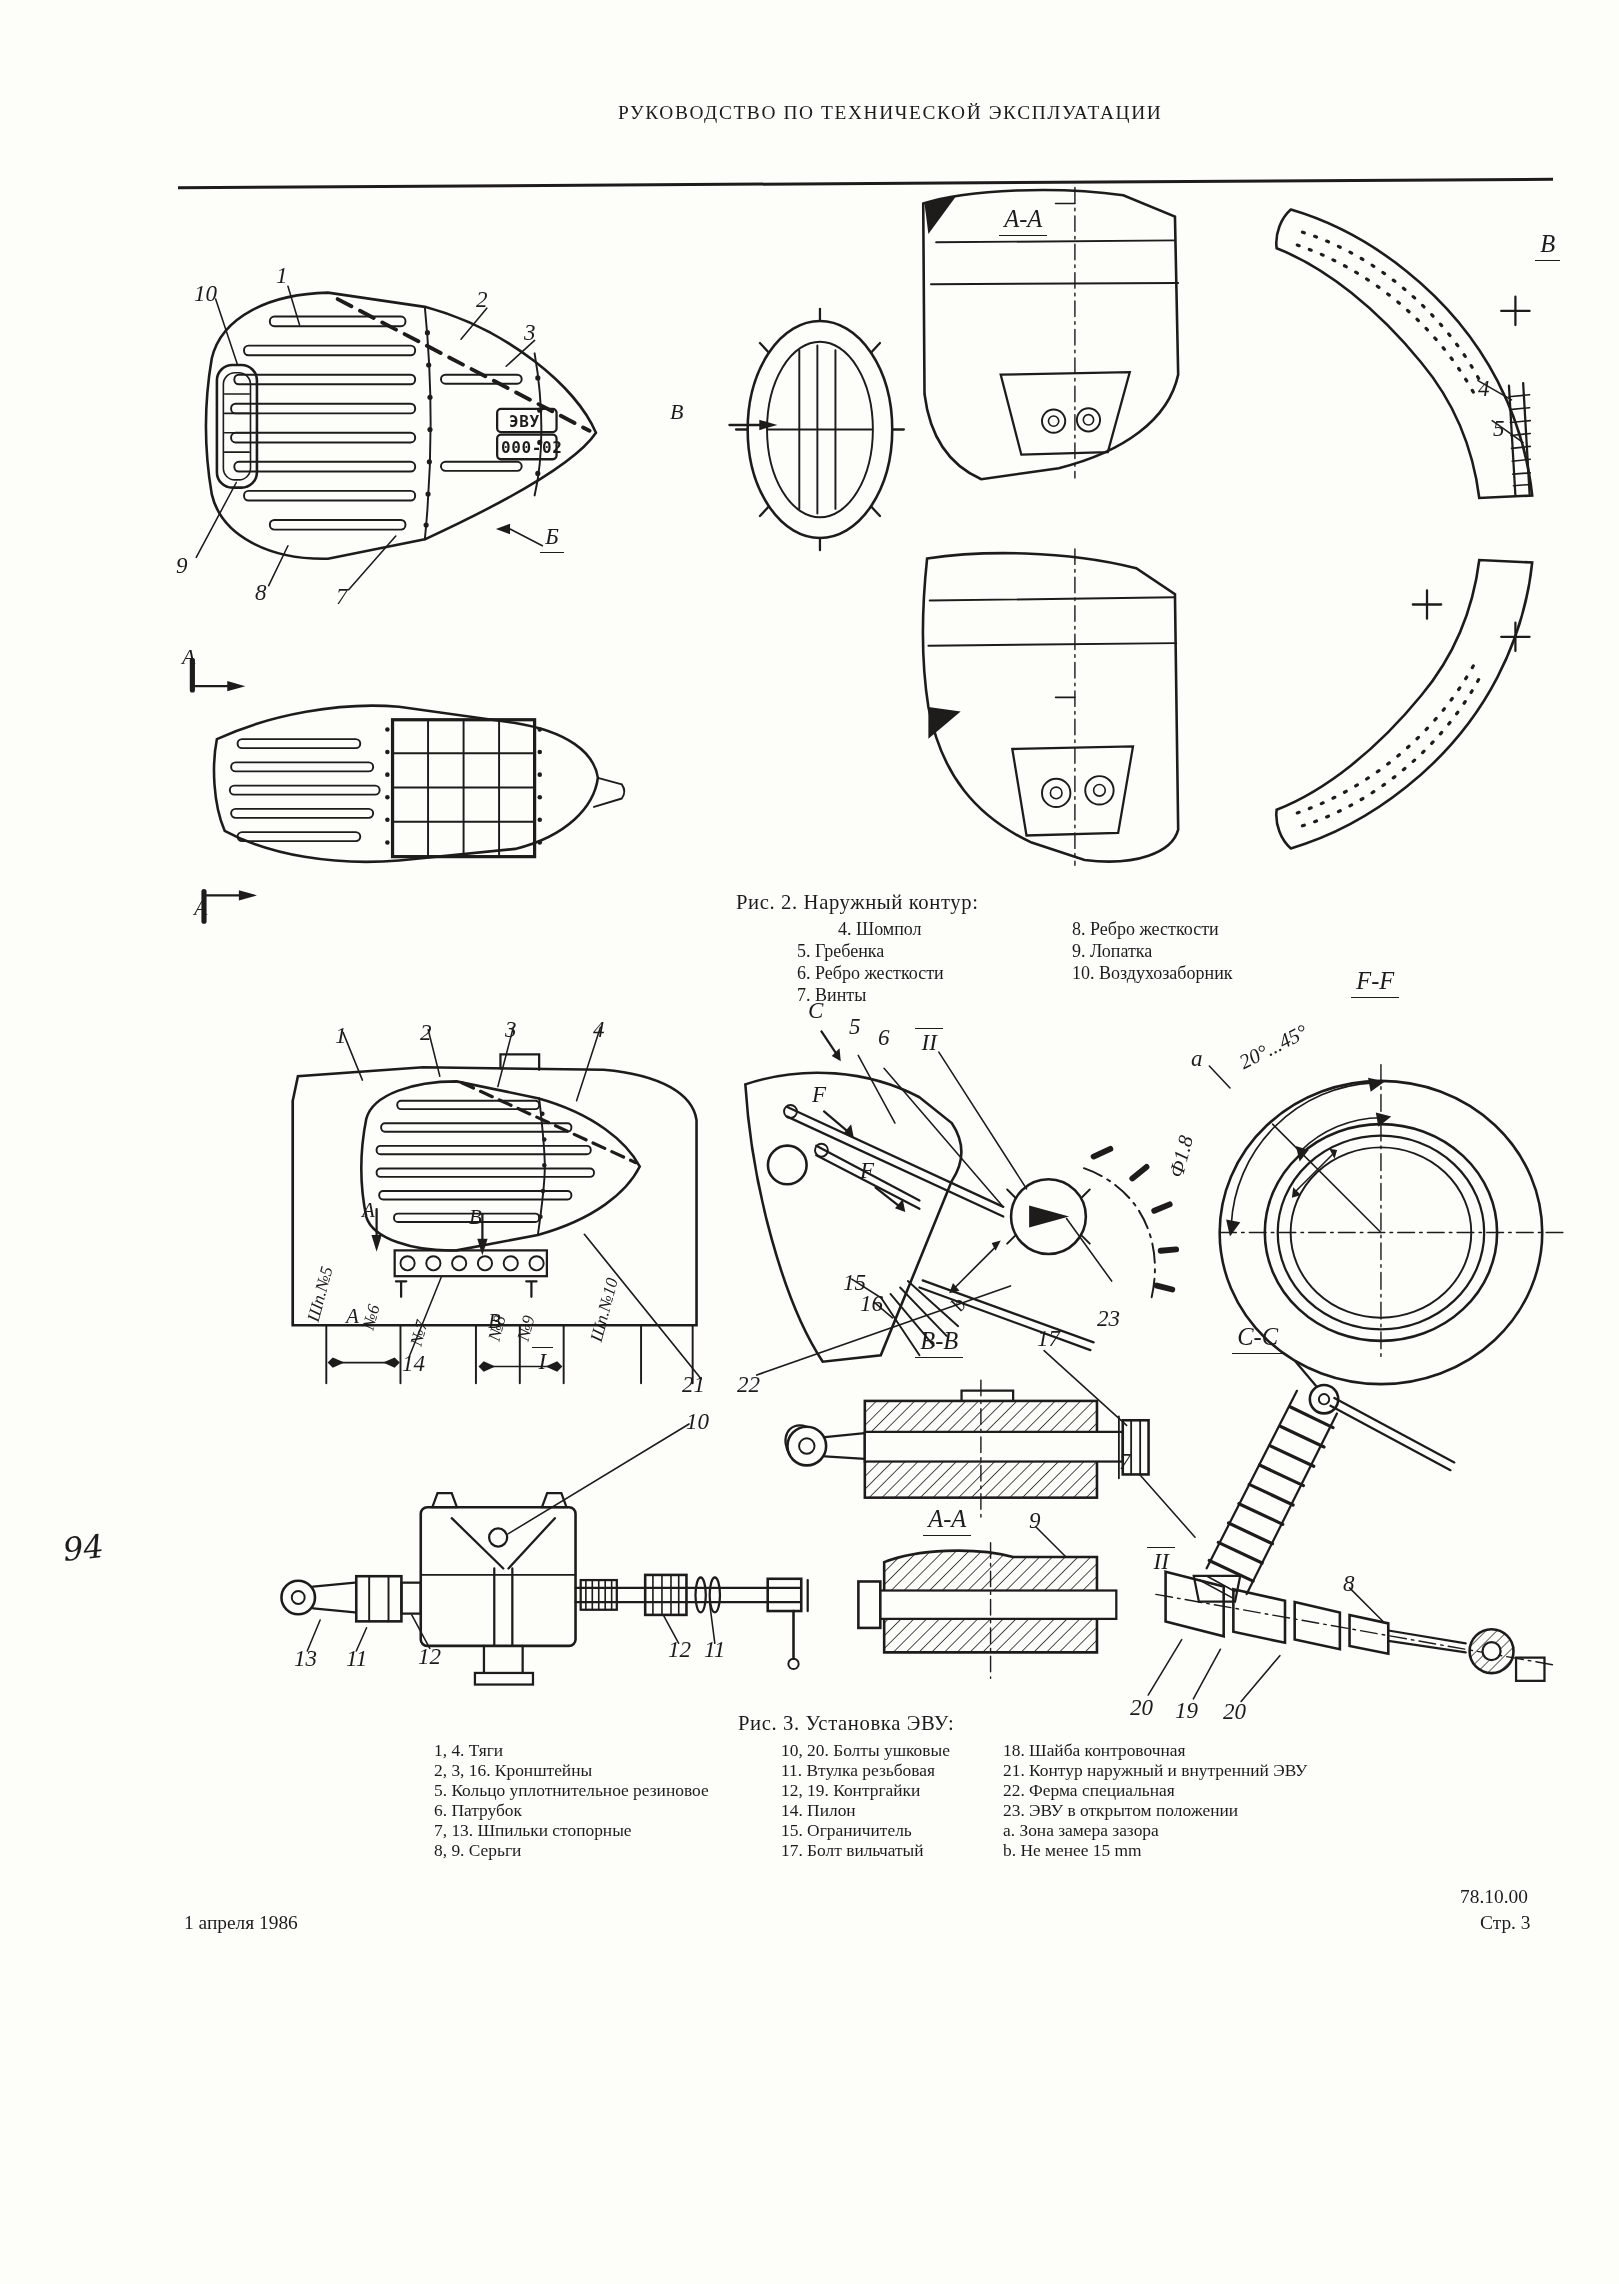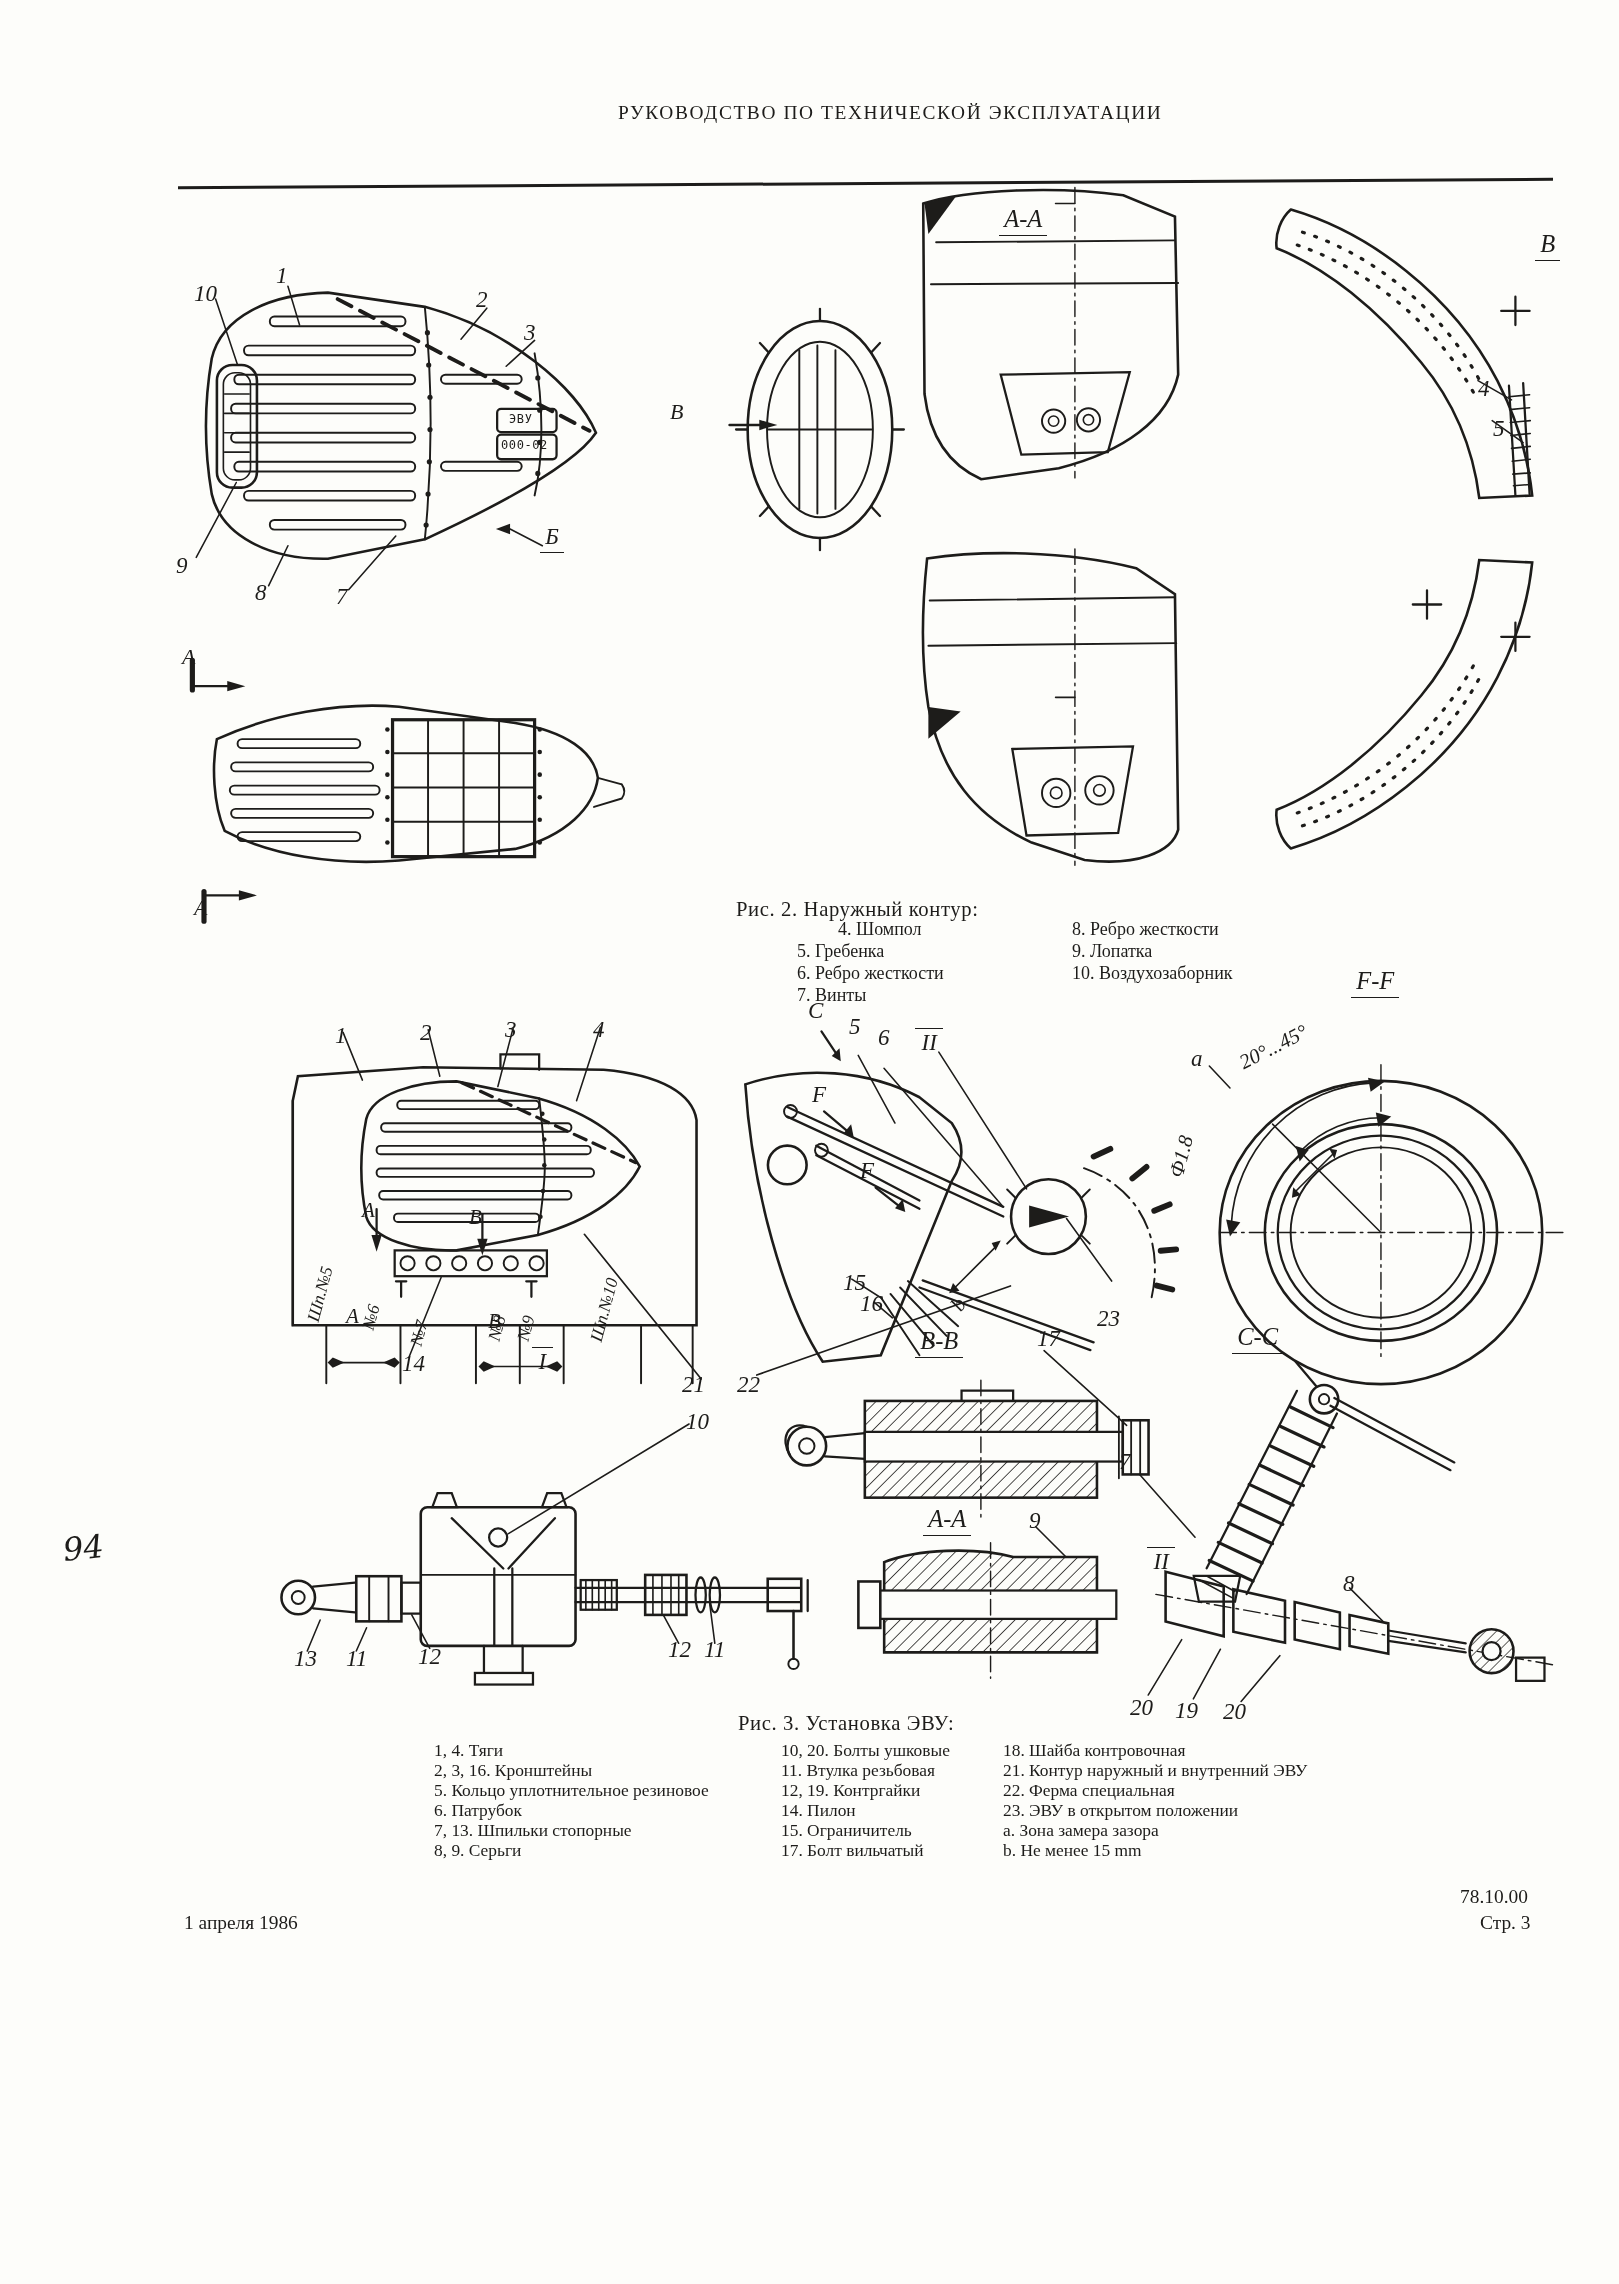--- a/index.html
+++ b/index.html
@@ -9,22 +9,22 @@
   .htitle{font-size:19.4px;letter-spacing:1.6px;}
   .rule{position:absolute;background:#1d1c1a;}
   .cap{position:absolute;font-size:20.7px;letter-spacing:0.6px;white-space:nowrap;}
   .leg{position:absolute;font-size:18px;line-height:22px;}
   .leg3{font-size:17.4px;line-height:20px;}
   .leg div{white-space:normal;}
   .bold{font-weight:normal;margin-left:41px;}
   .lbl{position:absolute;font-style:italic;font-size:23px;white-space:nowrap;color:#1d1c1a;}
   .sec{font-size:24.5px;border-bottom:1.9px solid #1d1c1a;padding:0 5.2px 1.9px;}
   .ovl{font-size:23px;border-top:1.9px solid #1d1c1a;padding:1.3px 6.5px 0;}
-  .stencil{position:absolute;font-family:"DejaVu Sans Mono",monospace;font-weight:normal;
-           font-size:12px;letter-spacing:0.6px;white-space:nowrap;}
+  .stencil{position:absolute;font-family:"DejaVu Sans Mono",monospace;font-weight:bold;
+           font-size:16px;letter-spacing:0.6px;white-space:nowrap;}
   .rot{transform-origin:left bottom;}
   .shp{font-size:17.4px;}
   .hand{position:absolute;font-style:italic;font-size:32px;transform:rotate(-6deg);
         font-family:"DejaVu Serif",serif;}
   .ftr{position:absolute;font-size:19.4px;white-space:nowrap;}
   svg{position:absolute;overflow:visible;}
   svg *{vector-effect:none;}
 </style>
 </head>
 <body>
@@ -203,21 +203,21 @@
   <span class="stencil" style="left:509px;top:412px;">ЭВУ</span>
   <span class="stencil" style="left:501px;top:438px;">000-02</span>
   <span class="lbl" style="left:182px;top:644px;font-size:22px;">А</span>
   <span class="lbl" style="left:194px;top:895px;font-size:22px;">А</span>
   <span class="lbl sec" style="left:999px;top:205px;">А-А</span>
   <span class="lbl" style="left:670px;top:399px;font-size:22px;">В</span>
   <span class="lbl sec" style="left:1535px;top:230px;">В</span>
   <span class="lbl" style="left:1478px;top:376px;">4</span>
   <span class="lbl" style="left:1493px;top:416px;">5</span>
 
-  <div class="cap" style="left:736px;top:891px;margin-top:7px;">Рис. 2. Наружный контур:</div>
+  <div class="cap" style="left:736px;top:891px;">Рис. 2. Наружный контур:</div>
   <div class="leg" style="left:797px;top:918px;width:213px;">
     <div class="bold">4. Шомпол</div>
     <div>5. Гребенка</div>
     <div>6. Ребро жесткости</div>
     <div>7. Винты</div>
   </div>
   <div class="leg" style="left:1072px;top:918px;width:271px;">
     <div>8. Ребро жесткости</div>
     <div>9. Лопатка</div>
     <div>10. Воздухозаборник</div>

